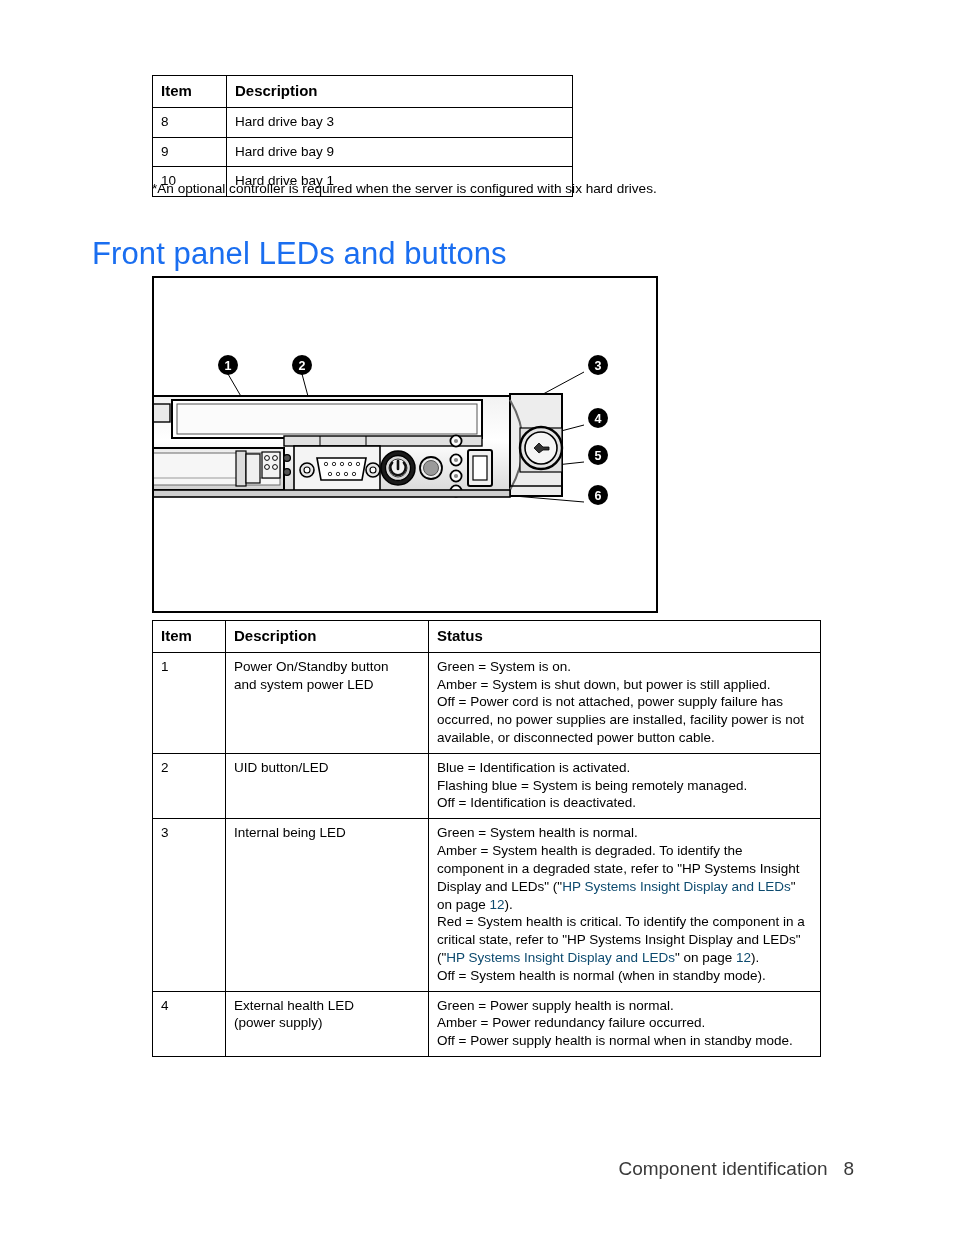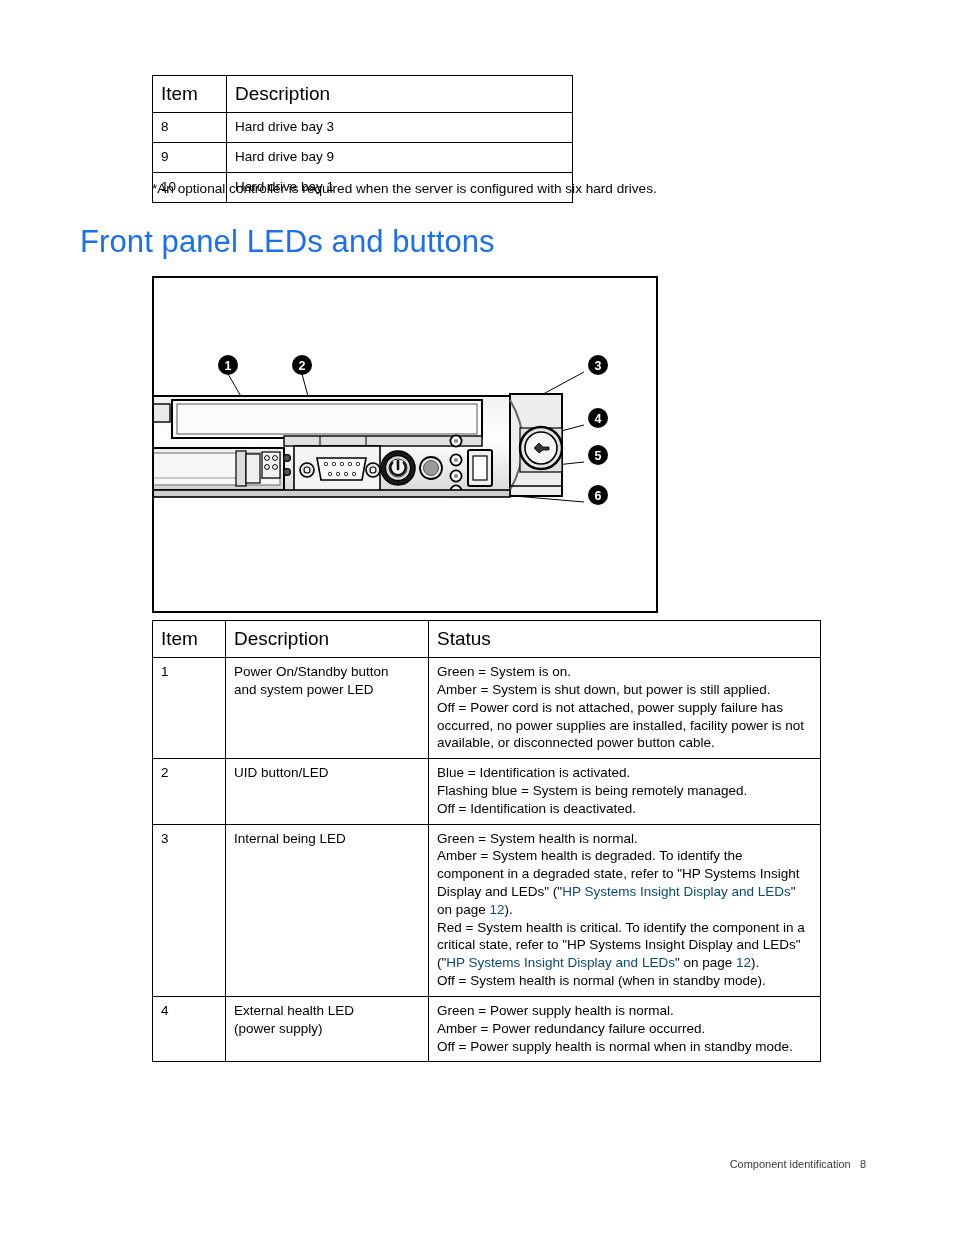--- a/index.html
+++ b/index.html
@@ -24,22 +24,22 @@
   .doc-table td, .doc-table th {
     border: 1px solid #000000;
     padding: 5px 8px 6px 8px;
     vertical-align: top;
     text-align: left;
     font-weight: normal;
     font-size: 13.5px;
     line-height: 1.32;
   }
   .doc-table th {
-    font-weight: normal;
-    font-size: 19px;
+    font-weight: bold;
+    font-size: 15px;
   }
 
   
   #top-table-wrap {
     position: absolute;
     left: 152px;
     top: 75px;
     width: 421px;
   }
   #top-table { width: 421px; }
@@ -57,21 +57,21 @@
 
   
   #section-heading {
     position: absolute;
     left: 80px;
     top: 224px;
     font-size: 31px;
     font-weight: normal;
     letter-spacing: 0.1px;
     color: #1a6ef0;
-    margin: 0;
+    margin: 12px;
   }
 
   
   #figure-frame {
     position: absolute;
     left: 152px;
     top: 276px;
     width: 506px;
     height: 337px;
     border: 2px solid #000000;
@@ -93,23 +93,23 @@
   #bottom-table .c-desc { width: 186px; }
   #bottom-table td p, #bottom-table th p { margin: 0 0 0 0; }
   .status-line { margin: 0 0 7px 0; }
   .status-line:last-child { margin-bottom: 0; }
   .desc-line { margin: 0; }
   .xref { color: #0c4a6e; }
 
   
   #page-footer {
     position: absolute;
-    right: 88px;
+    right: 100px;
     top: 1158px;
-    font-size: 11px;
+    font-size: 19px;
     color: #3a3a3a;
     white-space: pre;
   }
   #footer-label { color: #3a3a3a; }
   #footer-page { color: #3a3a3a; }
 </style>
 </head>
 <body>
 
 <div id="top-table-wrap">

